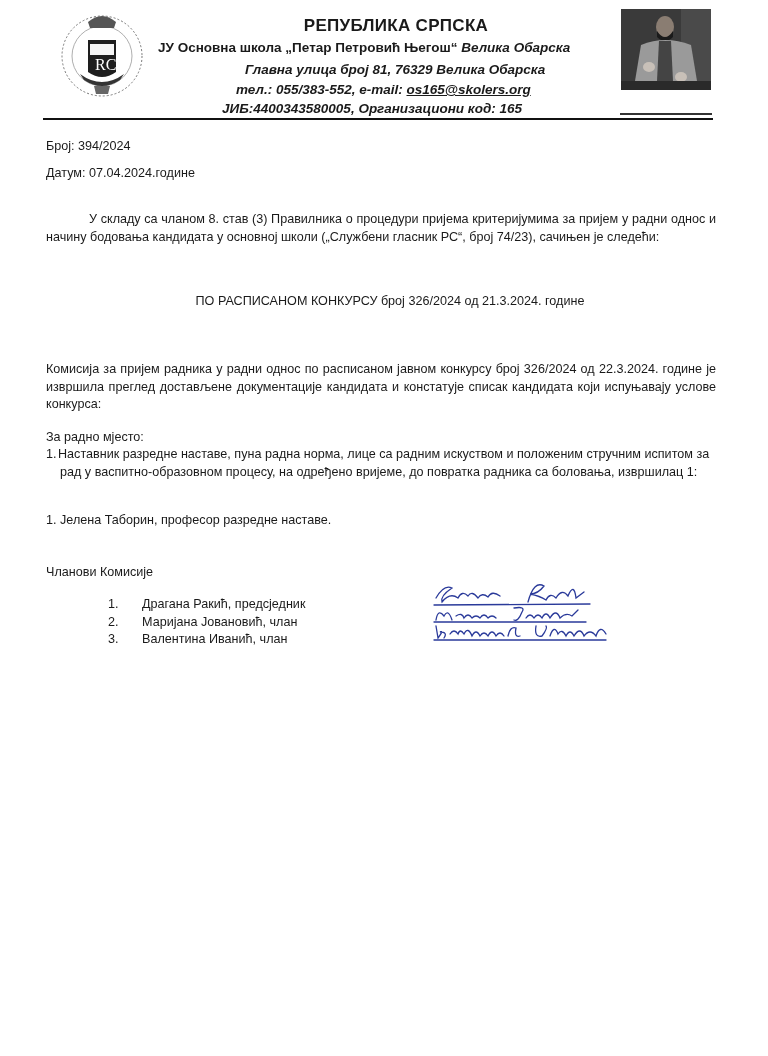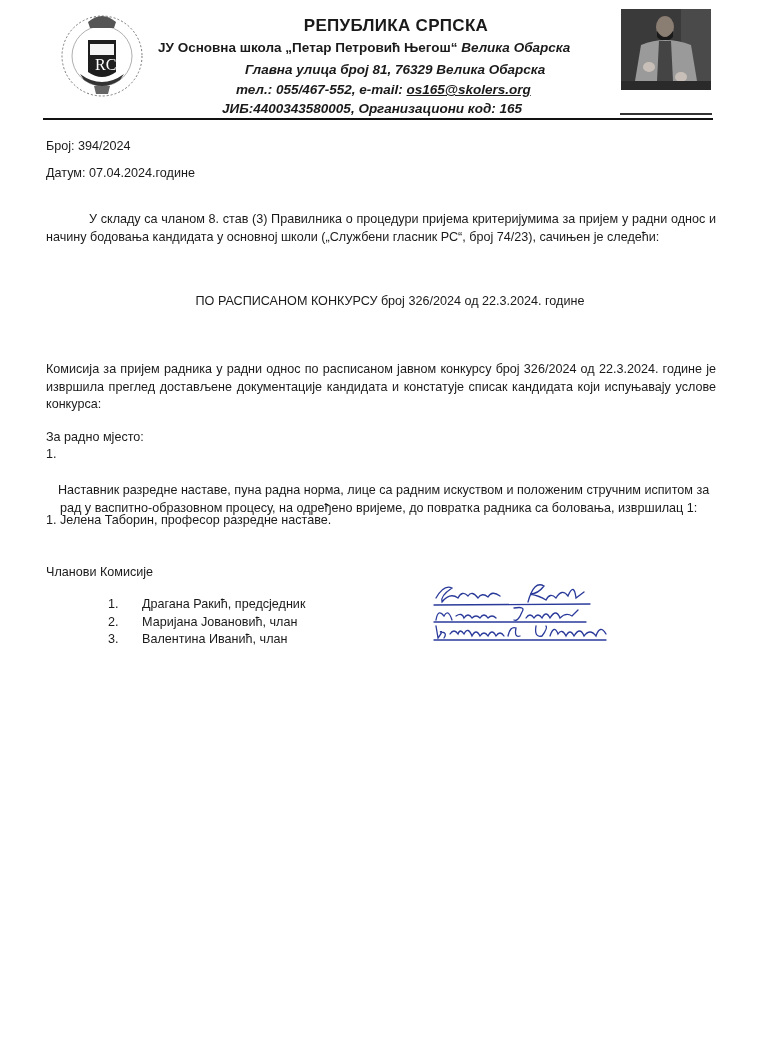--- a/index.html
+++ b/index.html
@@ -29,21 +29,21 @@
   .para1 .indent { display: inline-block; width: 43px; }
 
   .title-block { left: 0; width: 768px; top: 293px; text-align: center; font-size: 12.6px; line-height: 17.5px; }
   .title-block div { padding-left: 12px; }
 
   .para2 { left: 46px; top: 361px; width: 670px; text-align: justify; text-align-last: left; }
 
   .za { left: 46px; top: 429px; }
   .item1 { left: 46px; top: 446px; width: 680px; }
   .item1 .num { position: absolute; left: 0; top: 0; }
-  .item1 .body { padding-left: 14px; margin-top: 36px; }
+  .item1 .body { padding-left: 14px; }
 
   .cand { left: 46px; top: 512px; }
   .clanovi { left: 46px; top: 564px; }
 
   .members { left: 108px; top: 596px; }
   .members .row { display: flex; height: 17.5px; }
   .members .n { width: 34px; }
 
   .sig { left: 430px; top: 578px; width: 190px; height: 70px; }
 </style>
@@ -73,32 +73,32 @@
     <path d="M38 32 L50 32 L52 72 L36 72 Z" fill="#444"></path>
     <ellipse cx="28" cy="58" rx="6" ry="5" fill="#c8c0b8"></ellipse>
     <ellipse cx="60" cy="68" rx="6" ry="5" fill="#c8c0b8"></ellipse>
     <rect x="0" y="72" width="90" height="9" fill="#2a2a2a"></rect>
   </svg>
 </div>
 
 <div class="abs hdr-title">РЕПУБЛИКА СРПСКА</div>
 <div class="abs hdr-line hdr-school"><span>ЈУ Основна школа „Петар Петровић Његош“</span> <span class="it">Велика Обарска</span></div>
 <div class="abs hdr-line hdr-addr">Главна улица број 81,  76329 Велика Обарска</div>
-<div class="abs hdr-line hdr-tel"><span>тел.: 055/467-552, e-mail: </span><span class="mail">os165@skolers.org</span></div>
+<div class="abs hdr-line hdr-tel"><span>тел.: 055/383-552, e-mail: </span><span class="mail">os165@skolers.org</span></div>
 <div class="abs hdr-line hdr-jib">ЈИБ:4400343580005, Организациони код: 165</div>
 <div class="abs hdr-rule"></div>
 <div class="abs hdr-rule2"></div>
 
 <div class="abs txt broj">Број: 394/2024</div>
 <div class="abs txt datum">Датум: 07.04.2024.године</div>
 
 <div class="abs txt para1"><span class="indent"></span><span>У складу са чланом 8. став (3)  Правилника о процедури пријема критеријумима за пријем у радни однос и начину бодовања кандидата у основној школи („Службени гласник РС“, број 74/23), сачињен је следећи:</span></div>
 
 <div class="abs title-block">
-  <div>ПО РАСПИСАНОМ КОНКУРСУ   број  326/2024 од  22.3.2024. године</div>
+  <div>ПО РАСПИСАНОМ КОНКУРСУ   број  326/2024 од  21.3.2024. године</div>
 </div>
 
 <div class="abs txt para2">Комисија за пријем радника у радни однос по расписаном јавном конкурсу број   326/2024 од   22.3.2024. године је извршила преглед  достављене документације  кандидата и констатује списак кандидата који испуњавају услове конкурса:</div>
 
 <div class="abs txt za">За радно мјесто:</div>
 <div class="abs txt item1">
   <span class="num">1.</span>
   <div class="body"><span style="margin-left:-2px">Наставник разредне наставе, пуна радна норма, лице са радним искуством и положеним стручним испитом за рад у васпитно-образовном процесу, на одређено вријеме, до повратка радника са боловања, извршилац 1:</span></div>
 </div>
 

